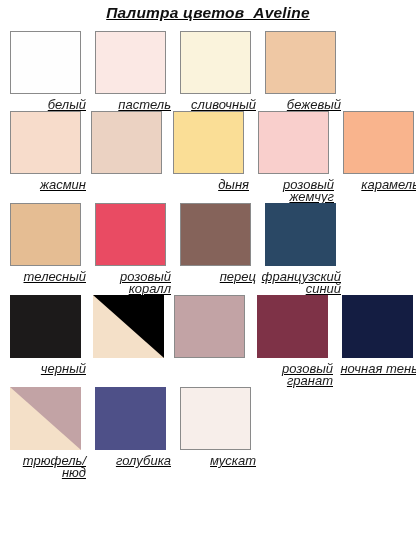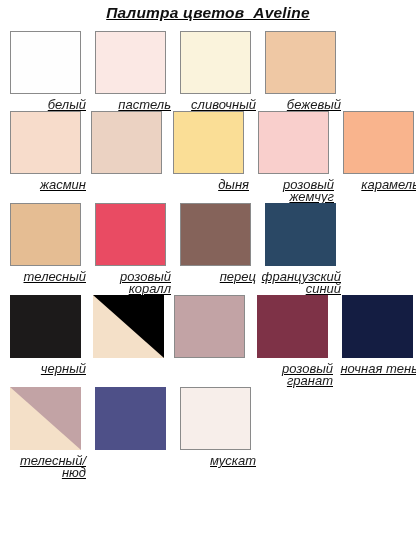--- a/index.html
+++ b/index.html
@@ -175,24 +175,25 @@
           <div class="swatch-label">ночная тень</div>
         </div>
       </div>
       <div class="palette-row">
         <div class="swatch-cell">
           <div class="swatch-chip" style="background: rgb(244, 224, 200);">
             <svg class="tri-upper" viewBox="0 0 100 100" preserveAspectRatio="none">
               <polygon points="0,0 100,0 100,100" fill="#C2A3A5"></polygon>
             </svg>
           </div>
-          <div class="swatch-label">телесный/нюд</div>
+          <div class="swatch-label">трюфель/нюд</div>
         </div>
         <div class="swatch-cell">
           <div class="swatch-chip" style="background: rgb(78, 80, 136);"></div>
+          <div class="swatch-label">голубика</div>
         </div>
         <div class="swatch-cell">
           <div class="swatch-chip bordered" style="background: rgb(247, 238, 234);"></div>
           <div class="swatch-label">мускат</div>
         </div>
       </div>
     </div>
 
 </div>
 

